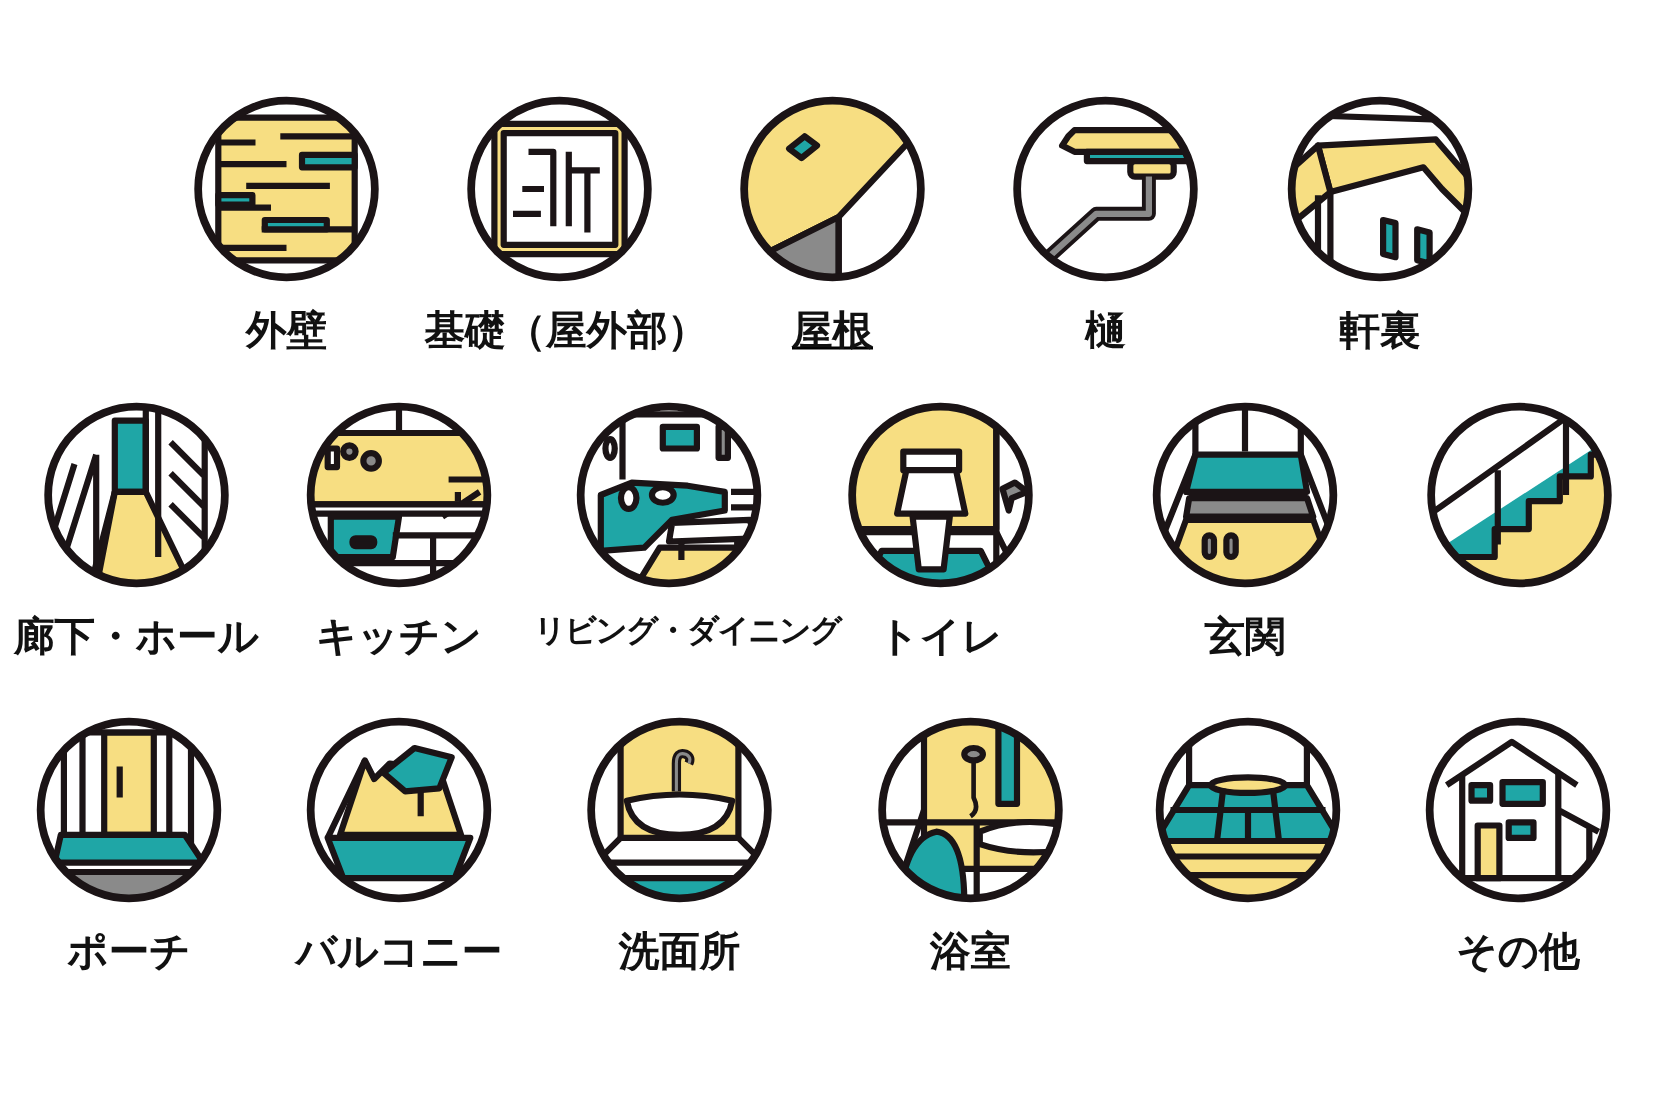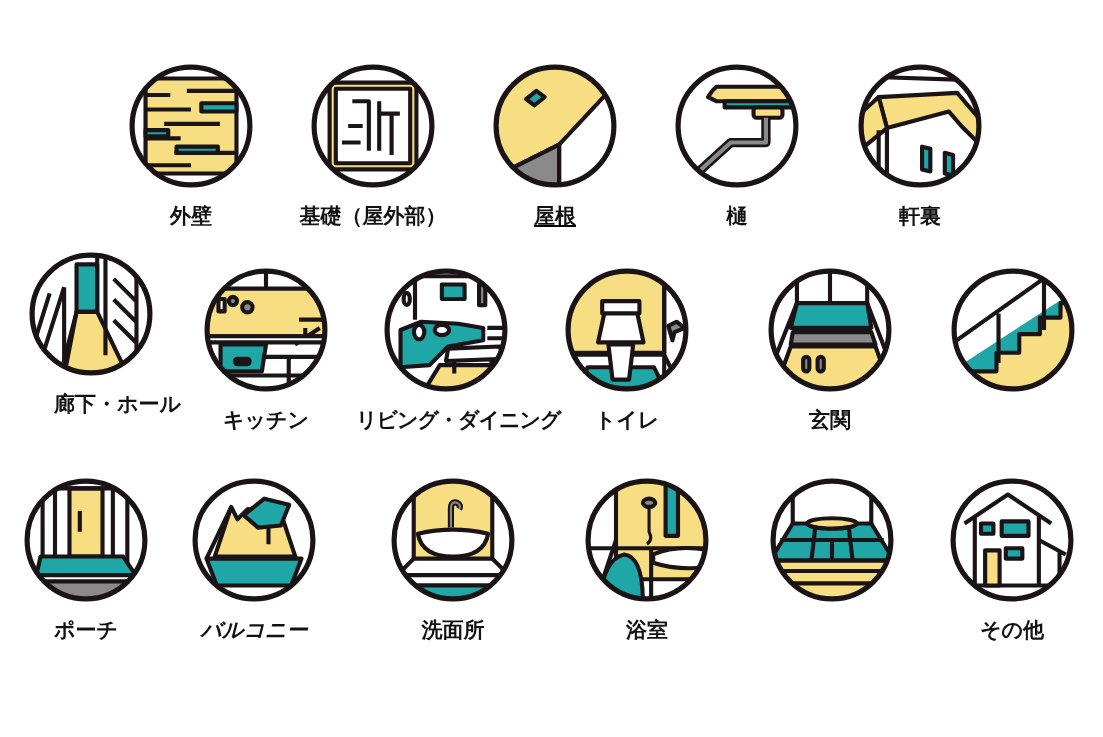--- a/index.html
+++ b/index.html
@@ -1,20 +1,20 @@
 <!DOCTYPE html>
 <html><head>
 <meta charset="utf-8">
 <style>
   html, body { margin: 0; padding: 0; background: #ffffff; }
   body { width: 1103px; height: 737px; position: relative; overflow: hidden;
          font-family: "DejaVu Sans", "Liberation Sans", sans-serif; }
   .item { position: absolute; width: 180px; text-align: center; cursor: pointer; }
   .item svg { display: block; margin: 0 auto; }
-  .label { display: block; margin-top: 14px; font-size: 21px; font-weight: bold;
+  .label { display: block; margin-top: 14px; font-size: 27px; font-weight: bold;
            color: #111111; letter-spacing: 0px; white-space: nowrap; }
   .label.small { font-size: 21px; letter-spacing: -1px; }
 </style>
 </head>
 <body>
 
 <svg width="0" height="0" style="position:absolute">
   <defs>
     <clipPath id="c">
         <circle cx="60" cy="60" r="57"></circle>
@@ -89,21 +89,21 @@
       <line x1="28" y1="62" x2="28" y2="120"></line>
       <line x1="20" y1="64" x2="20" y2="120"></line>
       <polygon points="62,80 70,82 70,104 62,102" fill="#1fa6a6"></polygon>
       <polygon points="84,86 92,88 92,108 84,106" fill="#1fa6a6"></polygon>
     </g>
     <circle cx="60" cy="60" r="57" fill="none" stroke="#1b1416" stroke-width="5"></circle>
   </svg>
   <span class="label">軒裏</span>
 </div>
 
-<div class="item" style="left:1px; top:252px;text-align:right;">
+<div class="item" style="left:1px; top:268px;">
   <svg width="124" height="124" viewBox="0 0 120 120">
     <g clip-path="url(#c)" stroke="#1b1416" stroke-width="4" stroke-linejoin="round">
       <rect x="0" y="0" width="120" height="120" fill="#fff" stroke="none"></rect>
       <rect x="46" y="12" width="20" height="46" fill="#1fa6a6"></rect>
       <line x1="66" y1="0" x2="66" y2="58"></line>
       <polygon points="46,58 66,58 96,120 30,120" fill="#f7de82"></polygon>
       <path d="M46 58 L34 120 M34 34 L10 110 M34 34 V120 M20 40 L0 104" fill="none"></path>
       <path d="M74 0 V100 M82 26 L104 48 M82 46 L104 68 M82 66 L104 88 M104 0 V120" fill="none"></path>
     </g>
     <circle cx="60" cy="60" r="57" fill="none" stroke="#1b1416" stroke-width="5"></circle>
@@ -208,21 +208,21 @@
       <line x1="54" y1="32" x2="54" y2="52"></line>
       <path d="M18 10 H100 M18 0 V84 M30 10 V76 M86 10 V76 M100 10 V84" fill="none"></path>
       <polygon points="16,76 96,76 108,94 12,94" fill="#1fa6a6"></polygon>
       <polygon points="10,100 110,100 100,120 20,120" fill="#8a8a8a"></polygon>
     </g>
     <circle cx="60" cy="60" r="57" fill="none" stroke="#1b1416" stroke-width="5"></circle>
   </svg>
   <span class="label">ポーチ</span>
 </div>
 
-<div class="item" style="left:164px; top:478px;font-style:italic;">
+<div class="item" style="left:176px; top:478px;">
   <svg width="124" height="124" viewBox="0 0 120 120">
     <g clip-path="url(#c)" stroke="#1b1416" stroke-width="4" stroke-linejoin="round">
       <rect x="0" y="0" width="120" height="120" fill="#fff" stroke="none"></rect>
       <polygon points="22,76 38,28 44,40 54,30 86,34 100,76" fill="#f7de82"></polygon>
       <polygon points="50,36 70,20 94,26 86,46 64,48" fill="#1fa6a6"></polygon>
       <line x1="74" y1="48" x2="74" y2="64"></line>
       <polygon points="14,78 106,78 96,104 24,104" fill="#1fa6a6"></polygon>
       <path d="M24 104 L30 120 M96 104 L90 120 M38 28 L14 78" fill="none"></path>
     </g>
     <circle cx="60" cy="60" r="57" fill="none" stroke="#1b1416" stroke-width="5"></circle>

